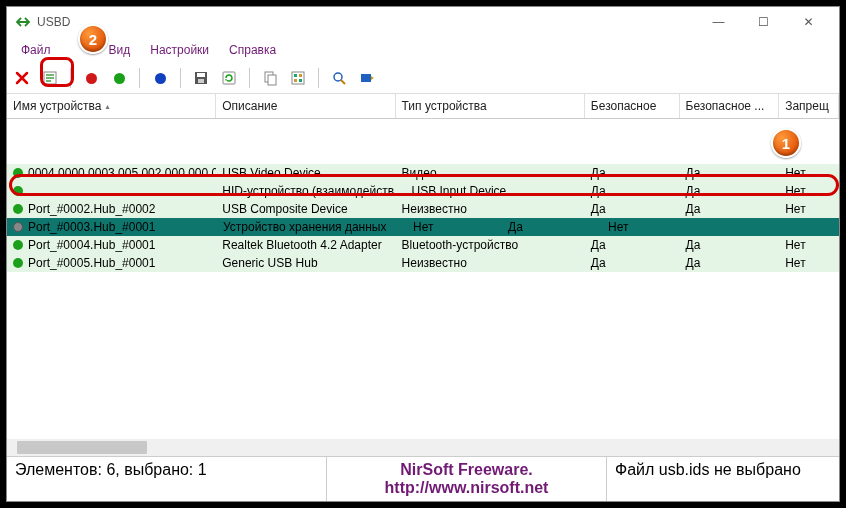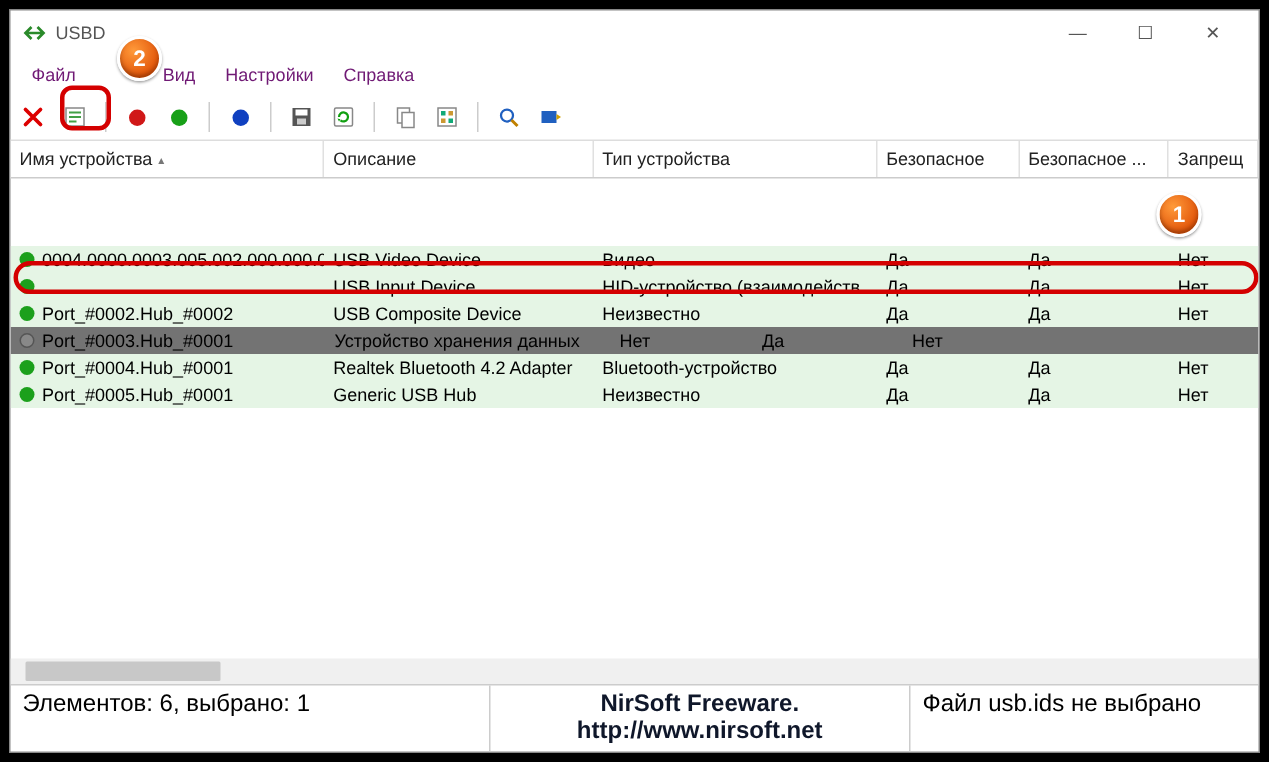--- a/index.html
+++ b/index.html
@@ -77,21 +77,21 @@
     align-items: center;
     gap: 4px;
   }
   .grid-body { flex: 1; overflow: hidden; }
   .row {
     display: flex;
     height: 18px;
     align-items: center;
   }
   .row.green { background: #e5f5e5; }
-  .row.sel { background: #737373; }
+  .row.sel { background: #0f766e; }
   .row .cell {
     padding: 0 6px;
     white-space: nowrap;
     overflow: hidden;
     display: flex;
     align-items: center;
     gap: 5px;
   }
   .dot { width: 10px; height: 10px; border-radius: 50%; display: inline-block; flex-shrink: 0;}
   .dot.green { background: #1ca01c; }
@@ -110,21 +110,21 @@
   }
   .statusbar {
     display: flex;
     border-top: 1px solid #ccc;
     font-size: 16px;
   }
   .status-cell {
     border-right: 1px solid #ccc;
     padding: 4px 8px;
   }
-  .status-link { color: #0f172a; font-weight: bold; }
+  .status-link { color: #701a75; font-weight: bold; }
   
   .callout {
     position: absolute;
     width: 30px; height: 30px;
     border-radius: 50%;
     background: radial-gradient(circle at 35% 30%, #ff9a3a, #e2560a 70%);
     border: 2px solid #fff;
     box-shadow: 0 1px 2px rgba(0,0,0,.4), inset 0 -2px 3px rgba(0,0,0,.3);
     color: #fff;
     font-weight: bold;
@@ -273,25 +273,25 @@
             <span>Да</span>
           </div>
           <div class="cell col5">
             <span>Нет</span>
           </div>
         </div>
         <div class="row green">
           <div class="cell col0">
             <span class="dot green"></span>
           </div>
+          <div class="cell col2">
+            <span>HID-устройство (взаимодейств...</span>
+          </div>
           <div class="cell col1">
             <span>USB Input Device</span>
-          </div>
-          <div class="cell col2">
-            <span>HID-устройство (взаимодейств...</span>
           </div>
           <div class="cell col3">
             <span>Да</span>
           </div>
           <div class="cell col4">
             <span>Да</span>
           </div>
           <div class="cell col5">
             <span>Нет</span>
           </div>

